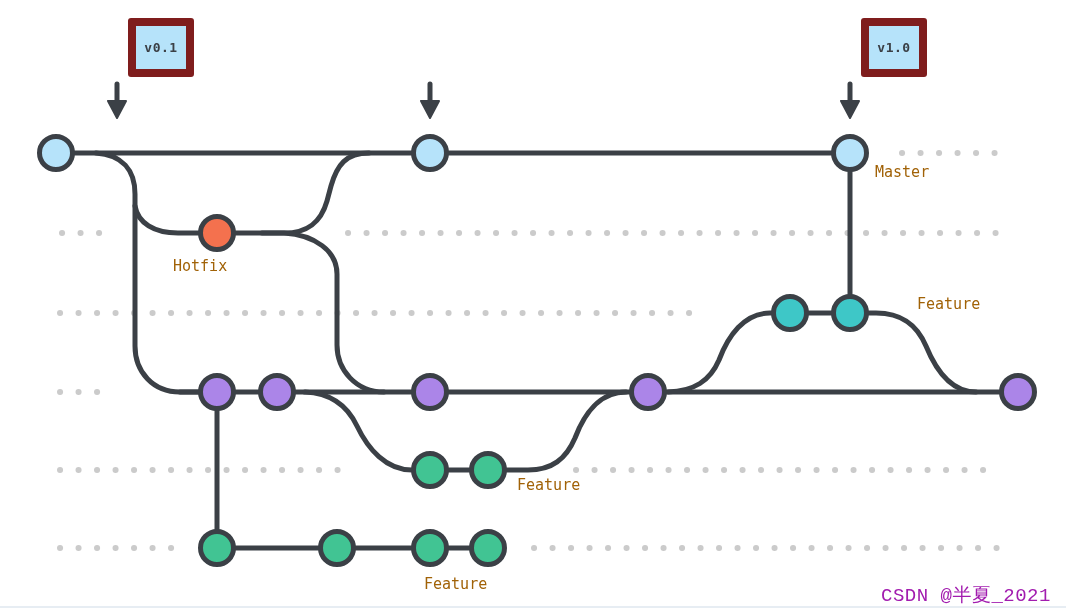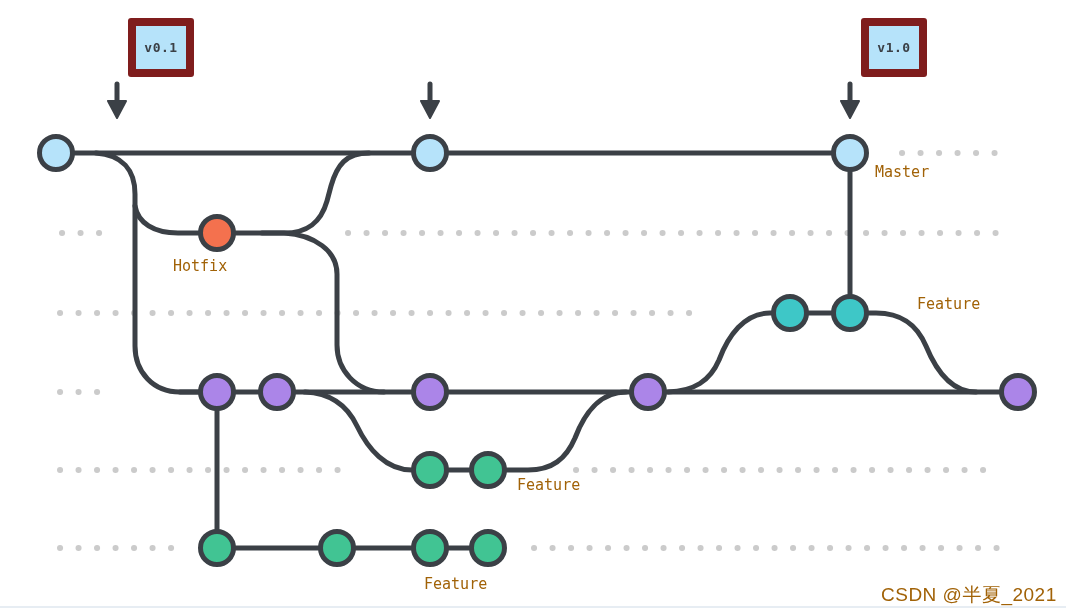--- a/index.html
+++ b/index.html
@@ -33,22 +33,22 @@
   }
   .lbl-master   {left:875px;top:163px;}
   .lbl-hotfix   {left:173px;top:257px;}
   .lbl-release  {left:917px;top:295px;}
   .lbl-developer{left:860px;top:399px;}
   .lbl-feature1 {left:517px;top:476px;}
   .lbl-feature2 {left:424px;top:575px;}
 
   .watermark{
     position:absolute;left:881px;top:582px;z-index:3;
-    font-family:Liberation Sans, sans-serif;
-    font-size:19px;color:#a16207;letter-spacing:0.5px;white-space:nowrap;
+    font-family:Liberation Mono, monospace;
+    font-size:19px;color:#a21caf;letter-spacing:0.5px;white-space:nowrap;
   }
   .bottom-divider{
     position:absolute;left:0;top:606px;width:1066px;height:2px;
     background:#e7edf3;z-index:2;
   }
 </style>
 </head>
 <body>
 
 <div class="stage">

